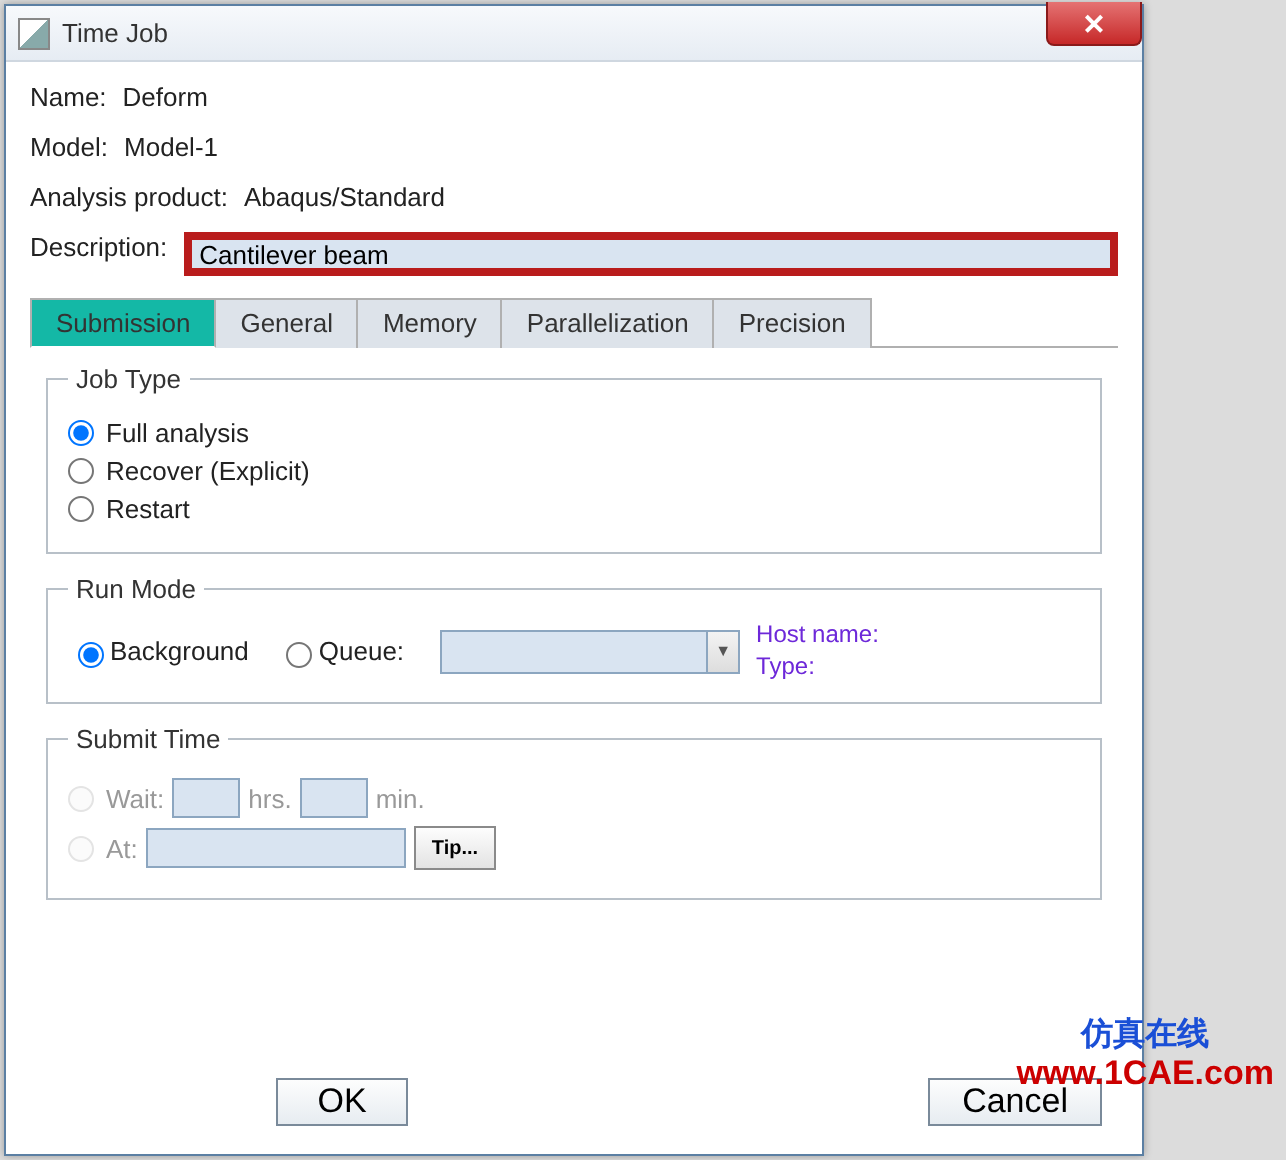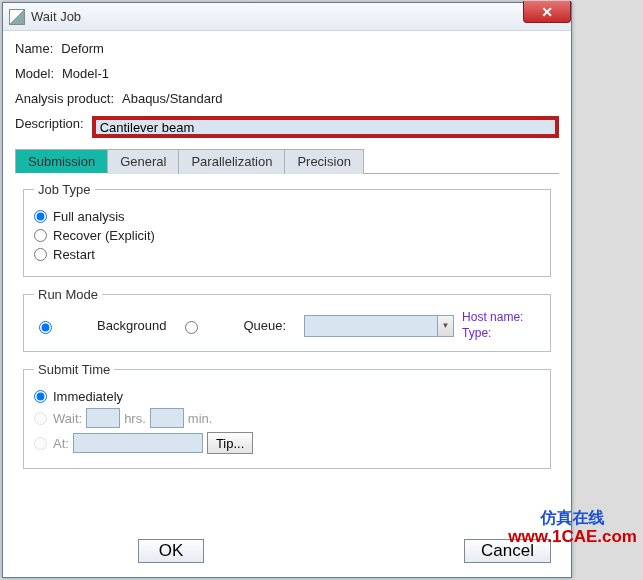--- a/index.html
+++ b/index.html
@@ -111,21 +111,21 @@
   .radio-row {
     display: flex;
     align-items: center;
     margin: 4px 0;
   }
   .radio-row input[type=radio] {
     margin: 0 6px 0 0;
   }
   .rm-row { display: flex; align-items: center; }
   .rm-left { display: flex; align-items: center; }
-  .rm-left label { margin-right: 14px; display:flex; align-items:center;gap:42px;}
+  .rm-left label { margin-right: 14px; display:flex; align-items:center;}
   .queue-select {
     width: 150px; height: 22px;
     background: #d9e4f1;
     border: 1px solid #8ca6c0;
     margin-left: 4px;
     position: relative;
   }
   .queue-select .arrow {
     position: absolute; right: 0; top:0;
     width: 16px; height: 100%;
@@ -147,21 +147,22 @@
     background: #d9e4f1;
     border: 1px solid #8ca6c0;
     margin: 0 4px;
   }
   .tipbtn {
     height: 22px;
     border: 1px solid #8a8a8a;
     background: linear-gradient(#fdfdfd,#e3e3e3);
     padding: 0 8px;
     font-family: inherit;
-    font-size: 13px;
+    font-size: 10px;
+    font-weight: bold;
   }
   .footer {
     display: flex;
     align-items: center;
     padding: 4px 8px 8px 8px;
   }
   .btn {
     height: 24px;
     min-width: 66px;
     border: 1px solid #7a8a9a;
@@ -190,21 +191,21 @@
     pointer-events:none;
   }
   input[type=radio]:disabled { opacity: .6; }
 </style>
 </head>
 <body>
 
 <div class="window">
   <div class="titlebar">
     <div class="appicon"></div>
-    <span class="title">Wait Job</span>
+    <span class="title">Time Job</span>
     <div class="closebtn">
       <span>✕</span>
     </div>
   </div>
 
   <div class="body">
 
     <div class="row">
       <span class="label">Name:</span>
       <span class="value">Deform</span>
@@ -221,20 +222,21 @@
     </div>
 
     <div class="row">
       <span class="label">Description:</span>
       <input class="desc-input" type="text" value="Cantilever beam" style="">
     </div>
 
     <div class="tabstrip">
       <div class="tab active">Submission</div>
       <div class="tab">General</div>
+      <div class="tab">Memory</div>
       <div class="tab">Parallelization</div>
       <div class="tab">Precision</div>
     </div>
 
     <div class="tabpage">
 
       <fieldset>
         <legend>Job Type</legend>
         <div class="radio-row">
           <input type="radio" name="jt" checked="" style="">
@@ -268,24 +270,20 @@
           </div>
           <div class="rm-right">
             <div>Host name:</div>
             <div>Type:</div>
           </div>
         </div>
       </fieldset>
 
       <fieldset>
         <legend>Submit Time</legend>
-        <div class="radio-row">
-          <input type="radio" name="st" checked="" style="">
-          <span>Immediately</span>
-        </div>
         <div class="radio-row disabled">
           <input type="radio" name="st" disabled="" style="">
           <span>Wait:</span>
           <input class="num-input" disabled="" style="">
           <span>hrs.</span>
           <input class="num-input" disabled="" style="">
           <span>min.</span>
         </div>
         <div class="radio-row disabled">
           <input type="radio" name="st" disabled="" style="">

